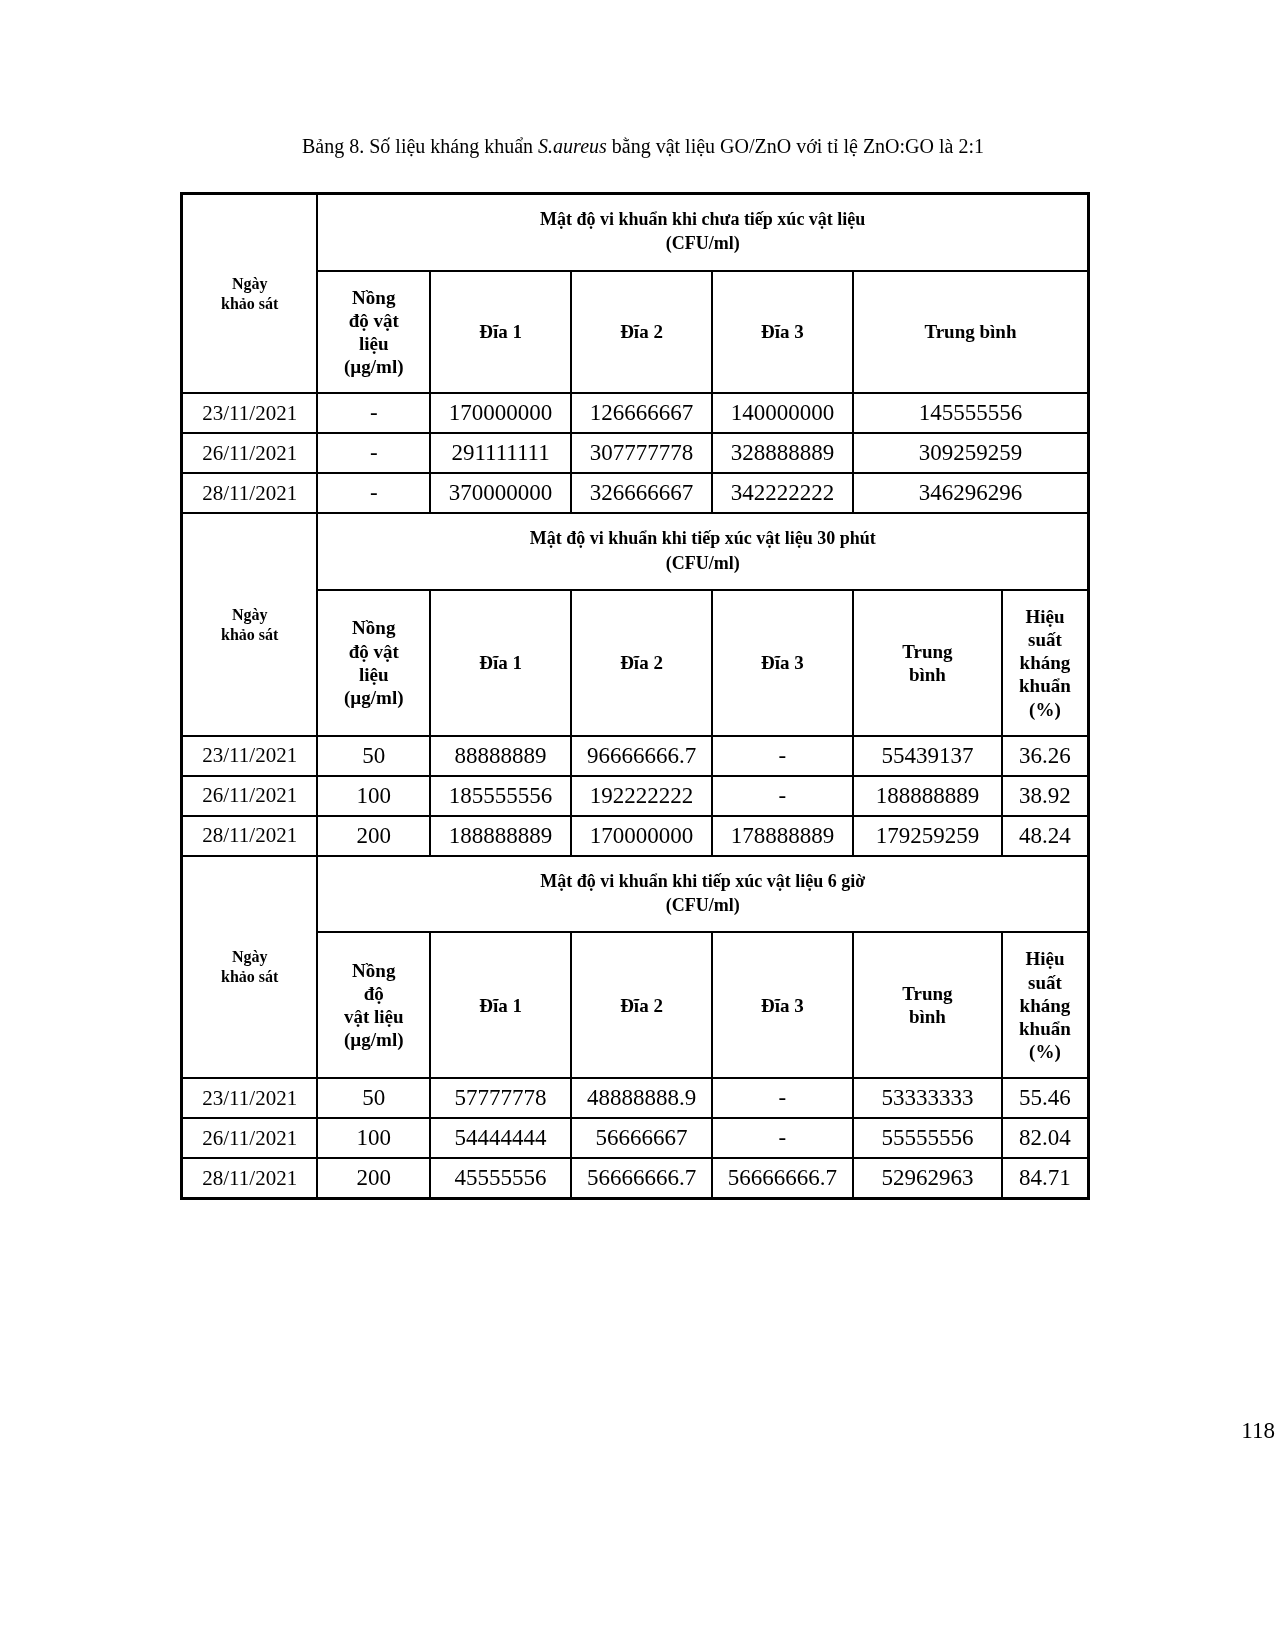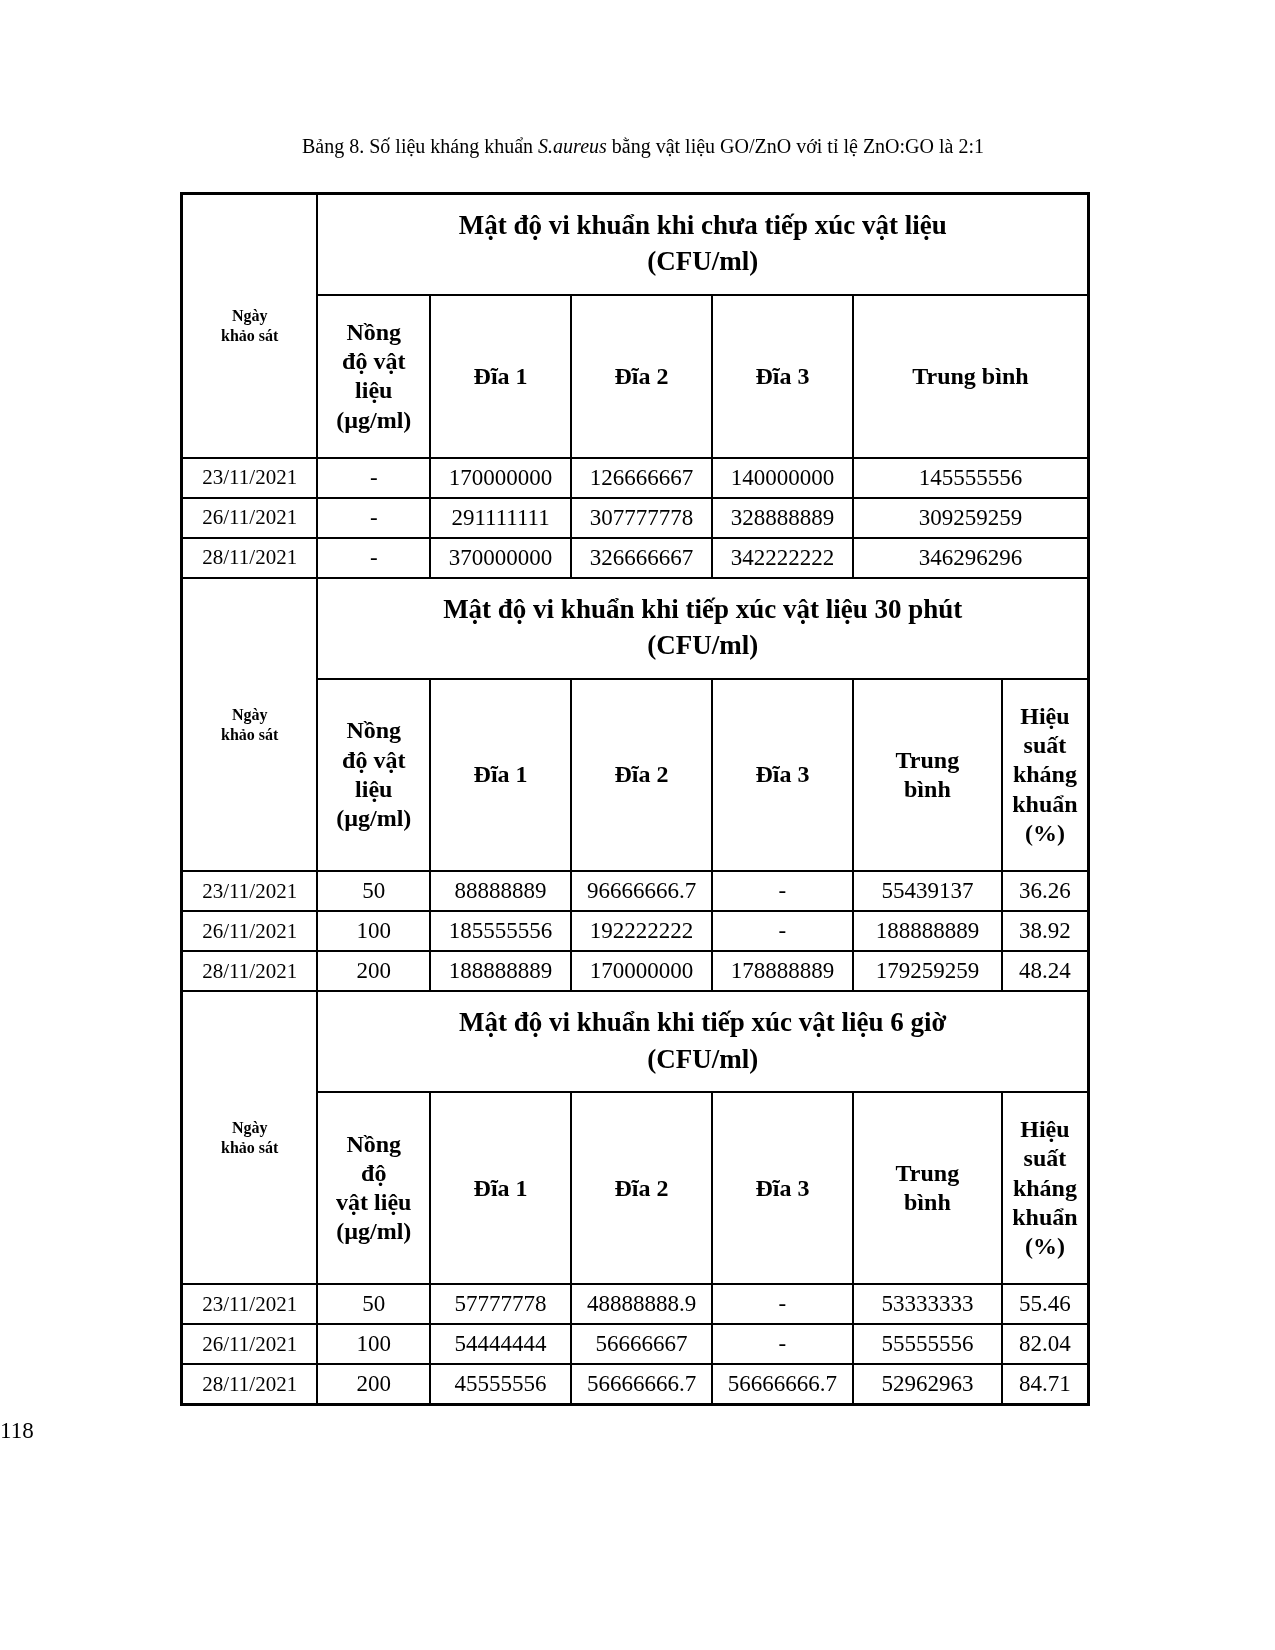--- a/index.html
+++ b/index.html
@@ -50,50 +50,50 @@
     padding: 0;
     text-align: center;
     vertical-align: middle;
   }
   
   table.main {
     border: 3px solid #000;
   }
   .blockhead {
     font-weight: bold;
-    font-size: 27px;
+    font-size: 18px;
     line-height: 1.35;
     padding: 12px 6px 14px 6px !important;
   }
   .colhead {
     font-weight: bold;
-    font-size: 24px;
+    font-size: 19px;
     line-height: 1.22;
-    padding: 22px 3px !important;
+    padding: 14px 3px !important;
     border-radius: 26px;
   }
   .datecell {
     font-size: 21px;
     padding: 6px 4px !important;
   }
   .datacell {
     font-size: 23px;
     padding: 6px 4px !important;
   }
   .ngay {
     font-weight: bold;
     font-size: 16px;
     line-height: 1.25;
   }
   .pageno {
     position: absolute;
     left: 0;
     top: 1418px;
     width: 1275px;
-    text-align: left;
+    text-align: right;
     font-size: 23px;
   }
   .h-date   { width: 135px; }
   .h-conc   { width: 112px; }
   .h-dia    { width: 140px; }
   .h-mean2  { width: 148px; }
   .h-eff    { width: 86px; }
 </style>
 </head>
 <body>

